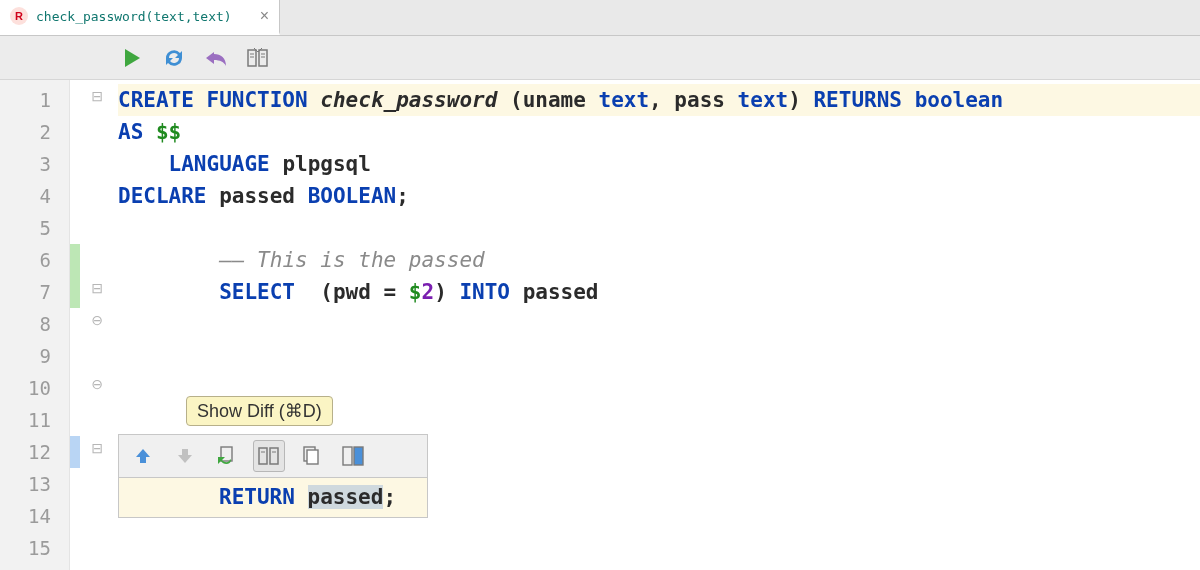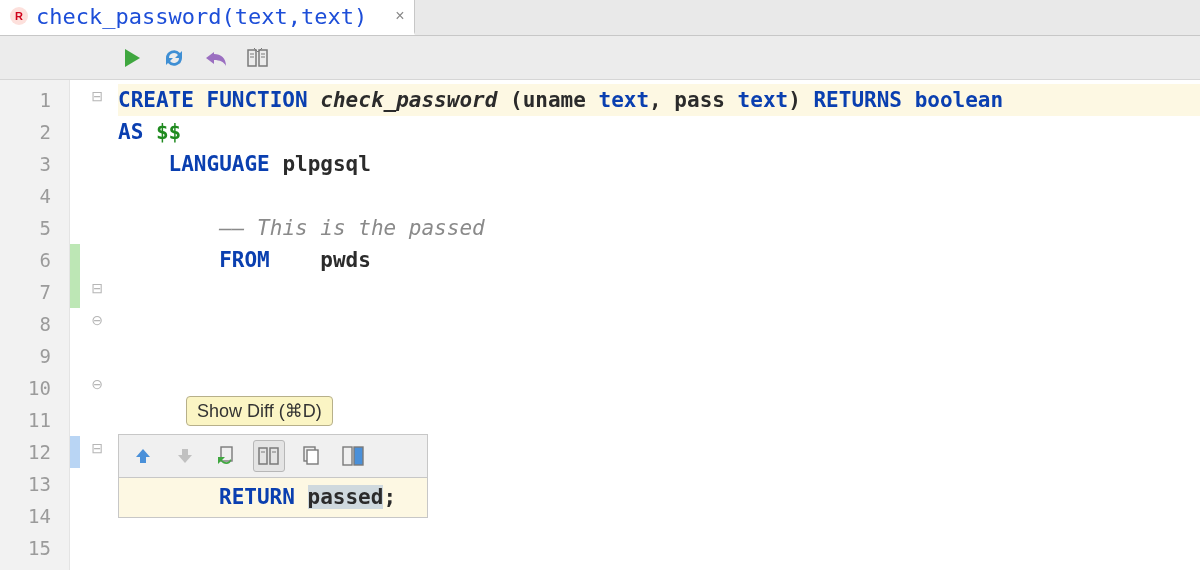--- a/index.html
+++ b/index.html
@@ -32,21 +32,21 @@
   }
   .tab-icon {
     width: 18px; height: 18px; border-radius: 50%;
     background: #fde0dc;
     color: #d0021b;
     font-size: 11px;
     font-family: -apple-system, sans-serif;
     font-weight: bold;
     display: flex; align-items: center; justify-content: center;
   }
-  .tab-label { color: #1d4ed8; font-size: 22px; }
+  .tab-label { color: #0f766e; font-size: 13px; }
   .tab-close {
     color: #888; font-size: 16px; margin-left: 20px;
     font-family: sans-serif; cursor: pointer;
   }
   
   .toolbar {
     height: 44px;
     display: flex;
     align-items: center;
     padding-left: 118px;
@@ -231,23 +231,24 @@
     <span class="fold-mark" style="top:200px;">⊟</span>
     <span class="fold-mark" style="top:232px;">⊖</span>
     <span class="fold-mark" style="top:296px;">⊖</span>
     <span class="fold-mark" style="top:360px;">⊟</span>
   </div>
 
   <div class="code-col">
     <div class="line hl-yellow"><span class="kw">CREATE</span> <span class="kw">FUNCTION</span> <span class="fn">check_password</span><span> (uname </span><span class="kw">text</span><span>, pass </span><span class="kw">text</span><span>) </span><span class="kw">RETURNS</span><span> </span><span class="kw">boolean</span></div>
     <div class="line"><span class="kw">AS</span><span> </span><span class="dollar">$$</span></div>
     <div class="line"><span>    </span><span class="kw">LANGUAGE</span><span> plpgsql</span></div>
+    <div class="line"><span class="kw">DECLARE</span><span> passed </span><span class="kw">BOOLEAN</span><span>;</span></div>
     <div class="line"></div>
     <div class="line"><span>        </span><span class="cmt"><span>—— </span><span>This is the passed</span></span></div>
-    <div class="line"><span>        </span><span class="kw">FROM</span><span>    pwds</span></div>
+    <div class="line"><span>        </span><span class="kw">SELECT</span><span>  (pwd = </span><span class="dollar">$</span><span class="num">2</span><span>) </span><span class="kw">INTO</span><span> passed</span></div>
     <div class="line"></div>
   </div>
 
   <div class="hunk-wrap">
     <div class="tooltip">Show Diff (⌘D)</div>
     <div class="hunk-bar">
       <button class="hunk-btn">
         <svg width="18" height="18" viewBox="0 0 18 18">
             <path d="M9 2 L16 10 H12 V16 H6 V10 H2 Z" fill="#4a90d9"></path>
           </svg>

